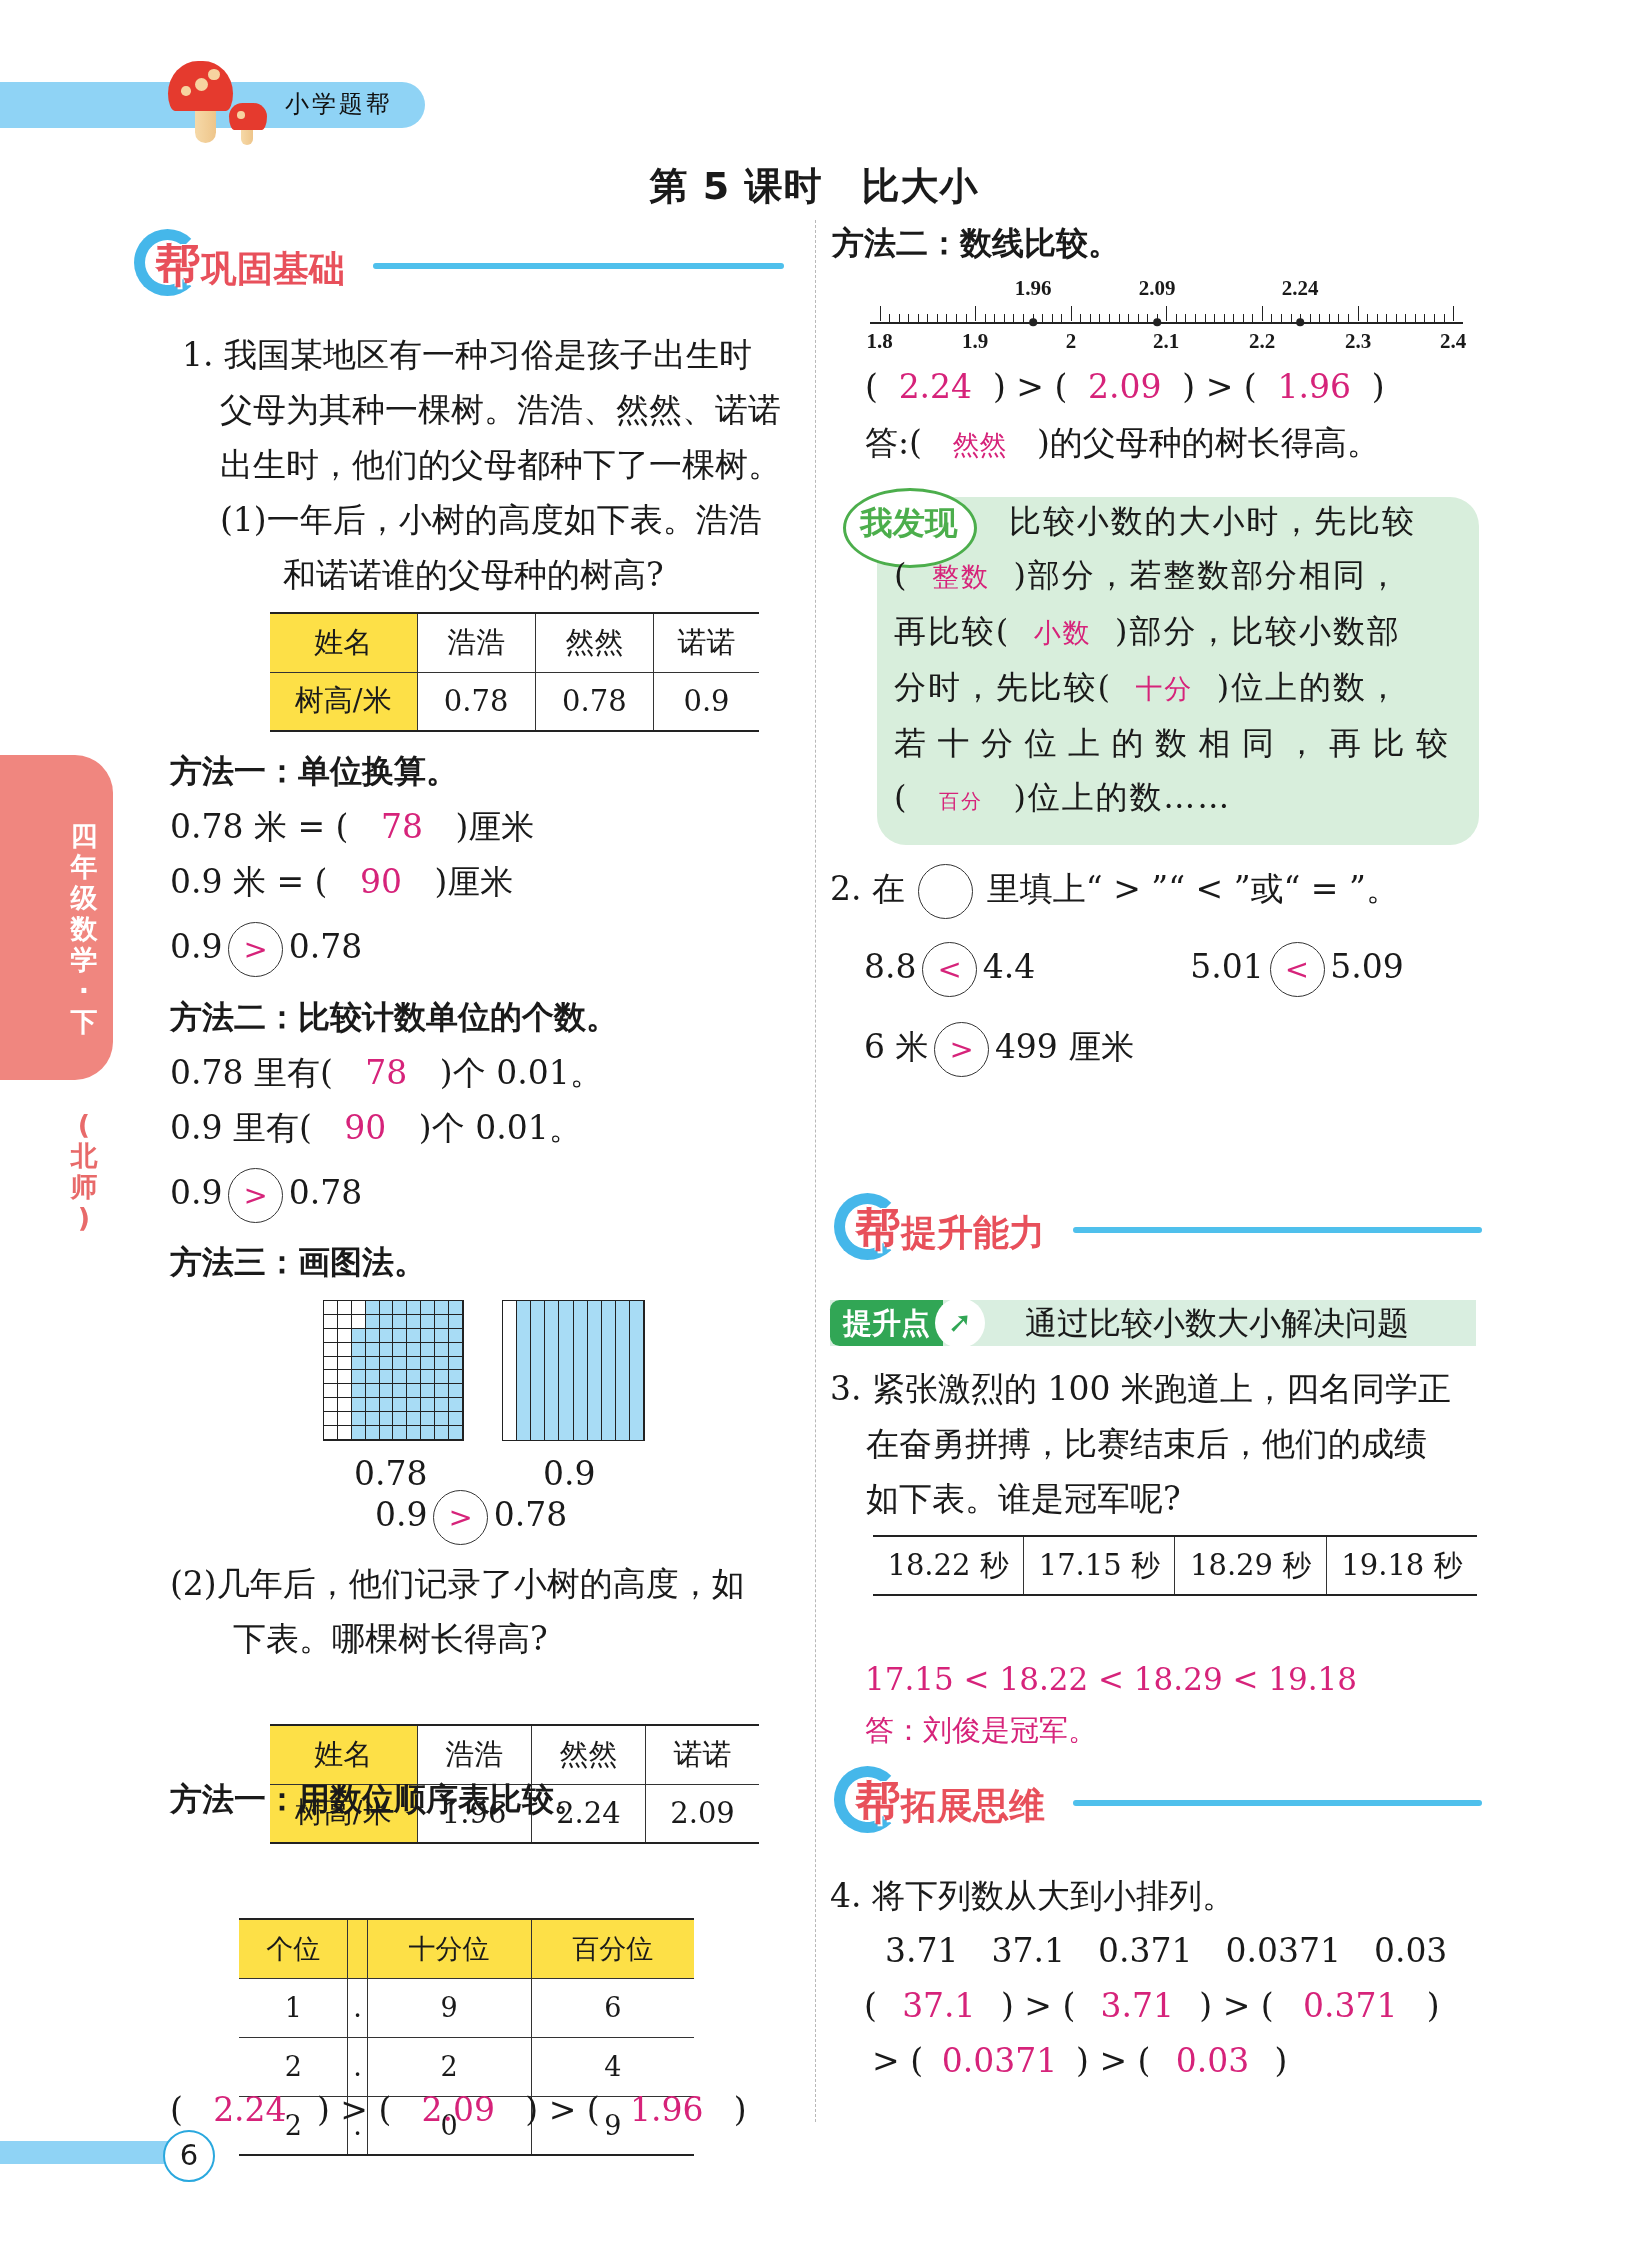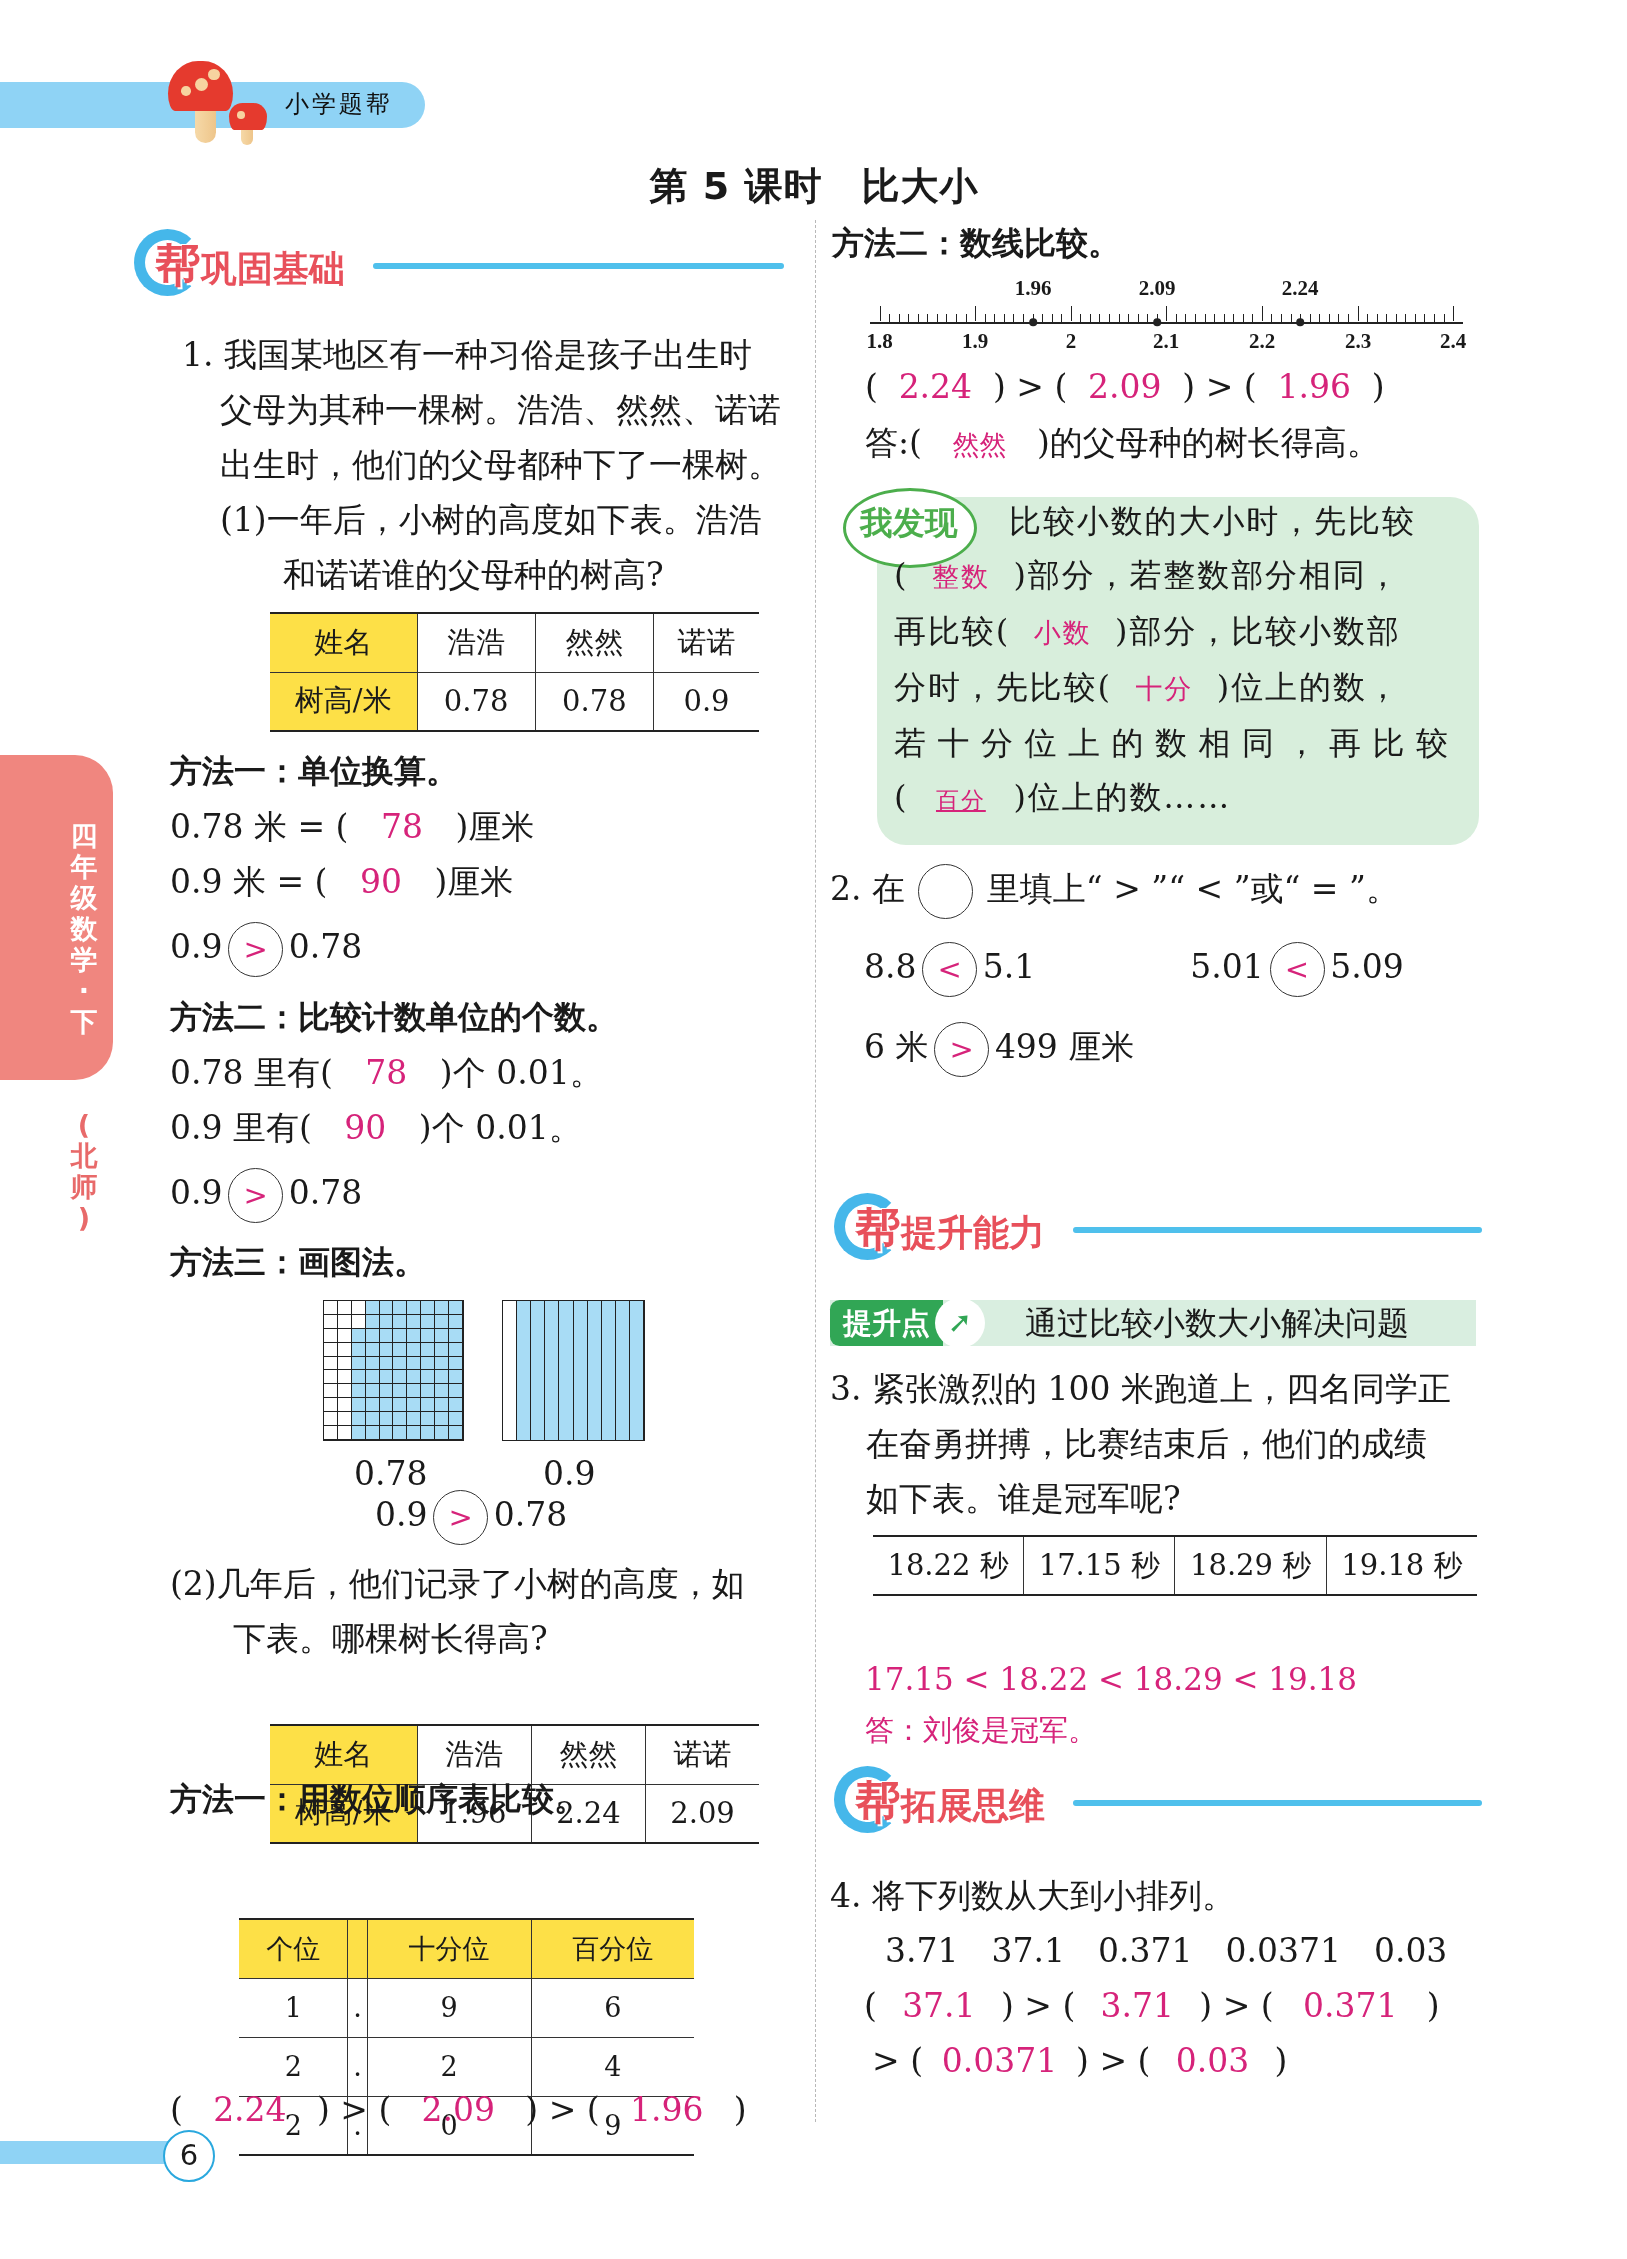--- a/index.html
+++ b/index.html
@@ -312,27 +312,27 @@
 
 <div class="abs disc-box"></div>
 <div class="abs disc-bubble"></div>
 <div class="abs disc-label">我发现</div>
 <div class="abs" style="left:894px;top:494px;">
   <div class="disc-line" style="padding-left:115px;"><span>比较小数的大小时，先比较</span></div>
   <div class="disc-line"><span>(</span><span class="blank ans" style="width:105px;font-size:27px;">整数</span><span>)部分，若整数部分相同，</span></div>
   <div class="disc-line"><span>再比较(</span><span class="blank ans" style="width:105px;font-size:27px;">小数</span><span>)部分，比较小数部</span></div>
   <div class="disc-line"><span>分时，先比较(</span><span class="blank ans" style="width:105px;font-size:27px;">十分</span><span>)位上的数，</span></div>
   <div class="disc-line" style="letter-spacing:11.5px;"><span>若十分位上的数相同，再比较</span></div>
-  <div class="disc-line"><span>(</span><span class="blank ans" style="width:105px;font-size:23px;text-decoration:underline;">百分</span><span>)位上的数……</span></div>
+  <div class="disc-line"><span>(</span><span class="blank ans" style="width:105px;font-size:20px;">百分</span><span>)位上的数……</span></div>
 </div>
 
 <div class="abs" style="left:830px;top:851px;">
   <div class="line" style="line-height:76px;"><span>2. 在</span><span class="circ empty" style="margin:0 13.4px;">o</span><span>里填上“ &gt; ”“ &lt; ”或“ = ”。</span></div>
   <div class="line" style="line-height:80px;padding-left:34px;">
-    <span>8.8</span><span class="circ">&lt;</span><span>5.1</span>
+    <span>8.8</span><span class="circ">&lt;</span><span>4.4</span>
     <span style="display:inline-block;width:134px;"></span>
     <span>5.01</span><span class="circ">&lt;</span><span>5.09</span>
   </div>
   <div class="line" style="line-height:80px;padding-left:34px;">
     <span>6 米</span><span class="circ">&gt;</span><span>499 厘米</span>
   </div>
 </div>
 
 <div class="abs sec-head" style="left:834px;top:1193px;width:650px;">
   <div class="sec-badge"></div>

